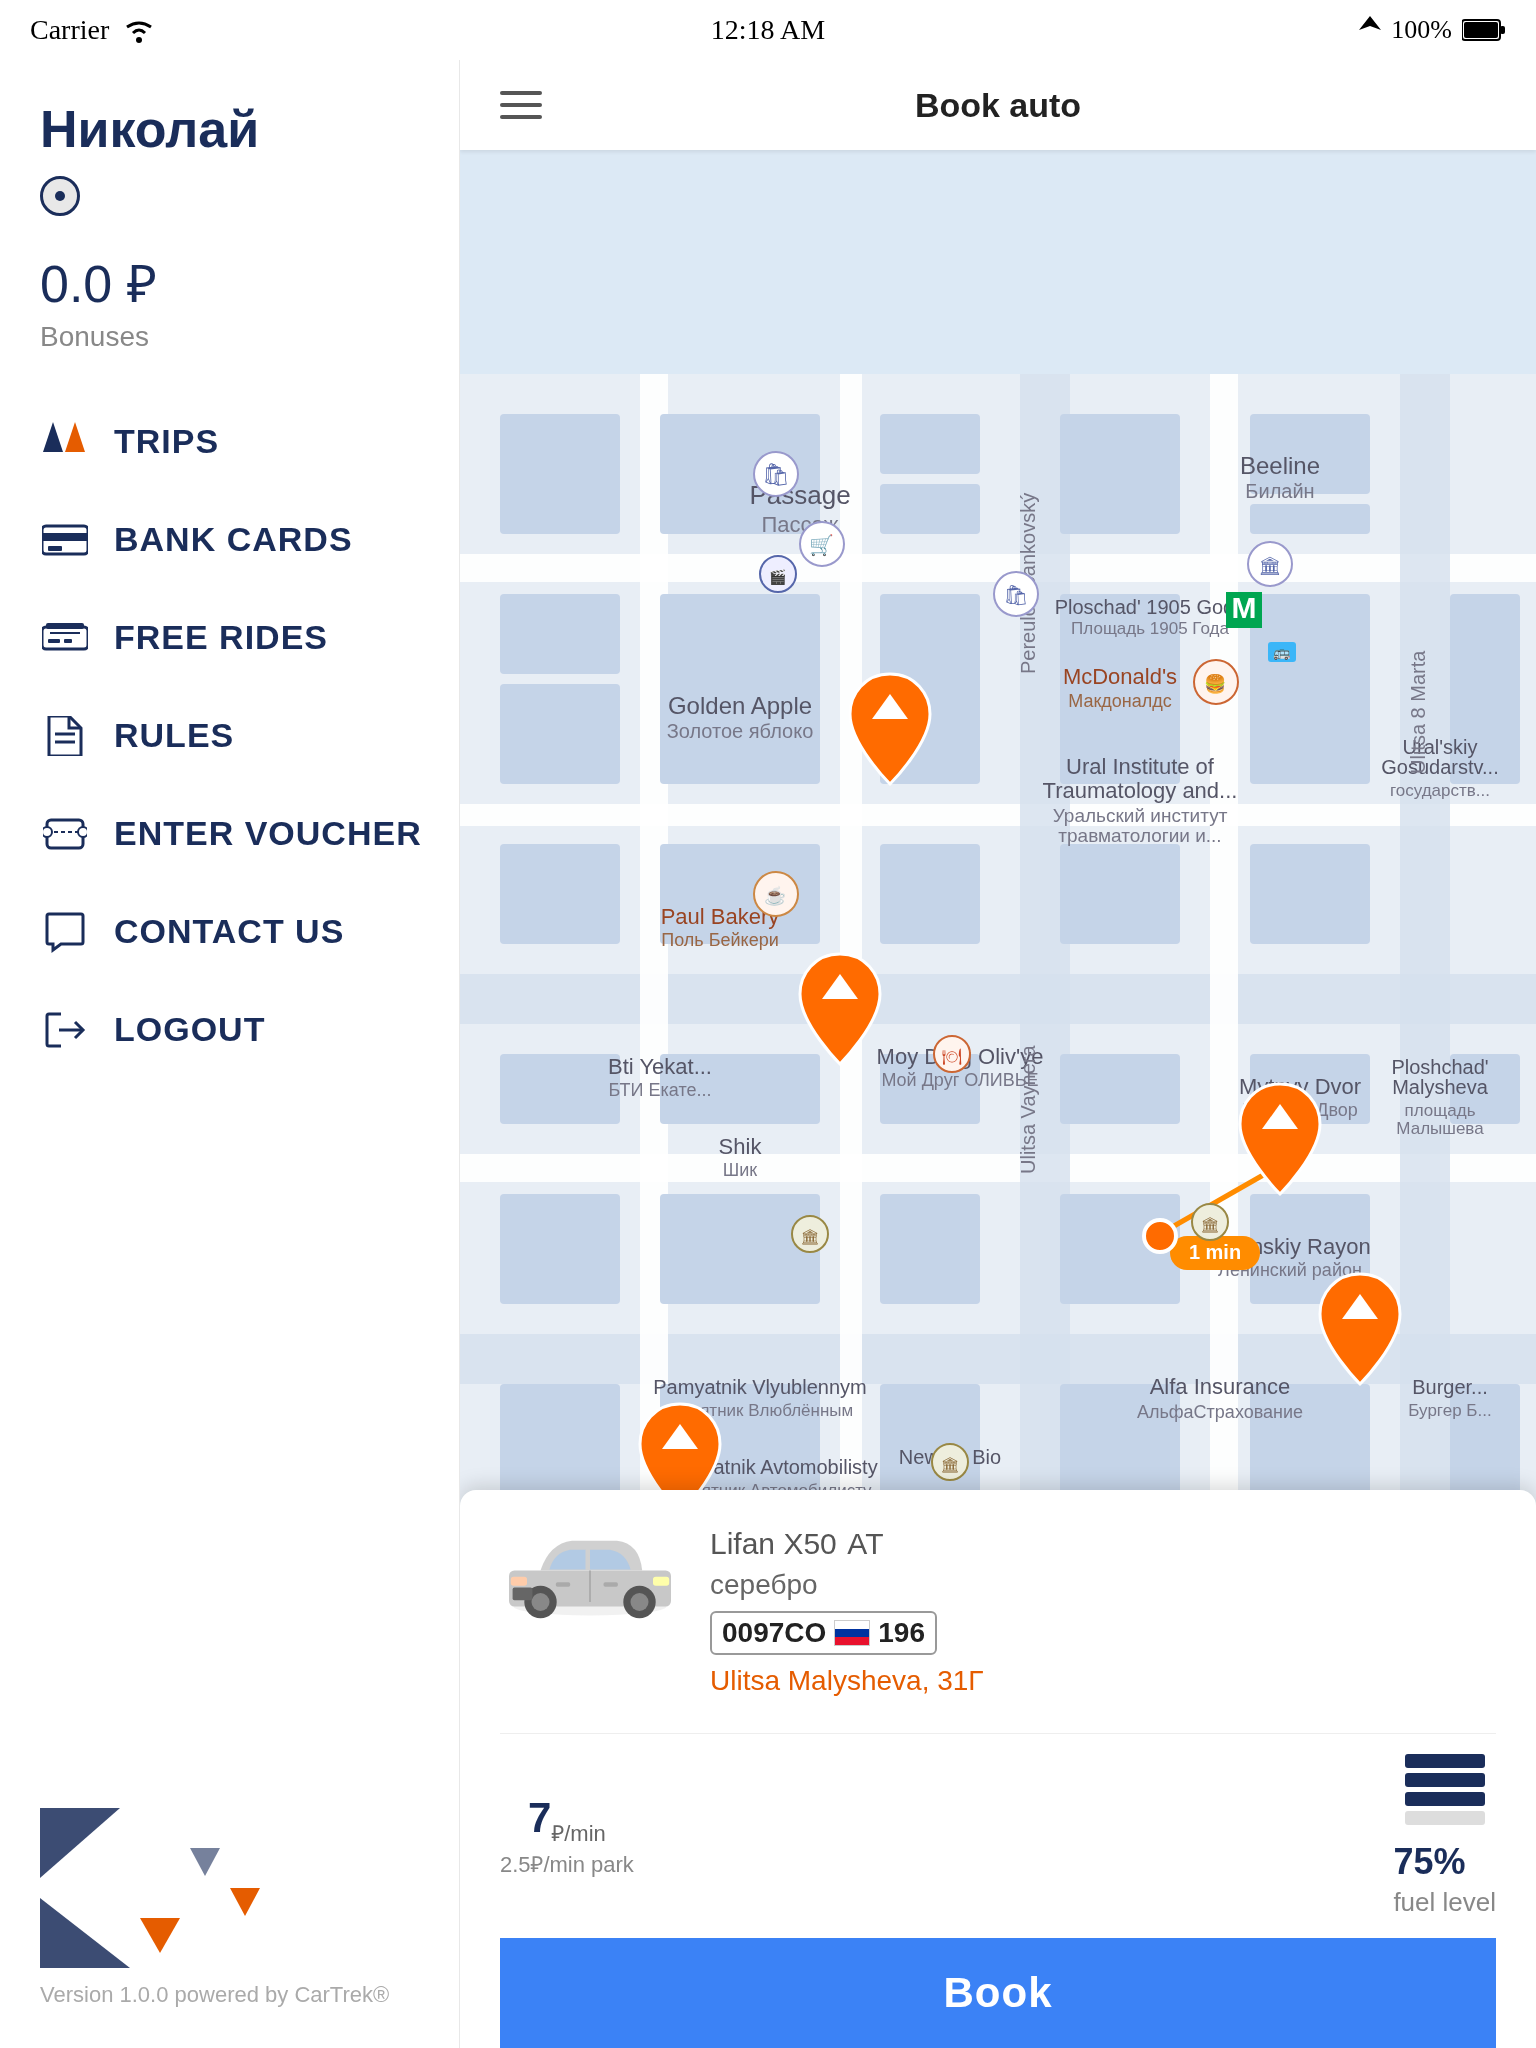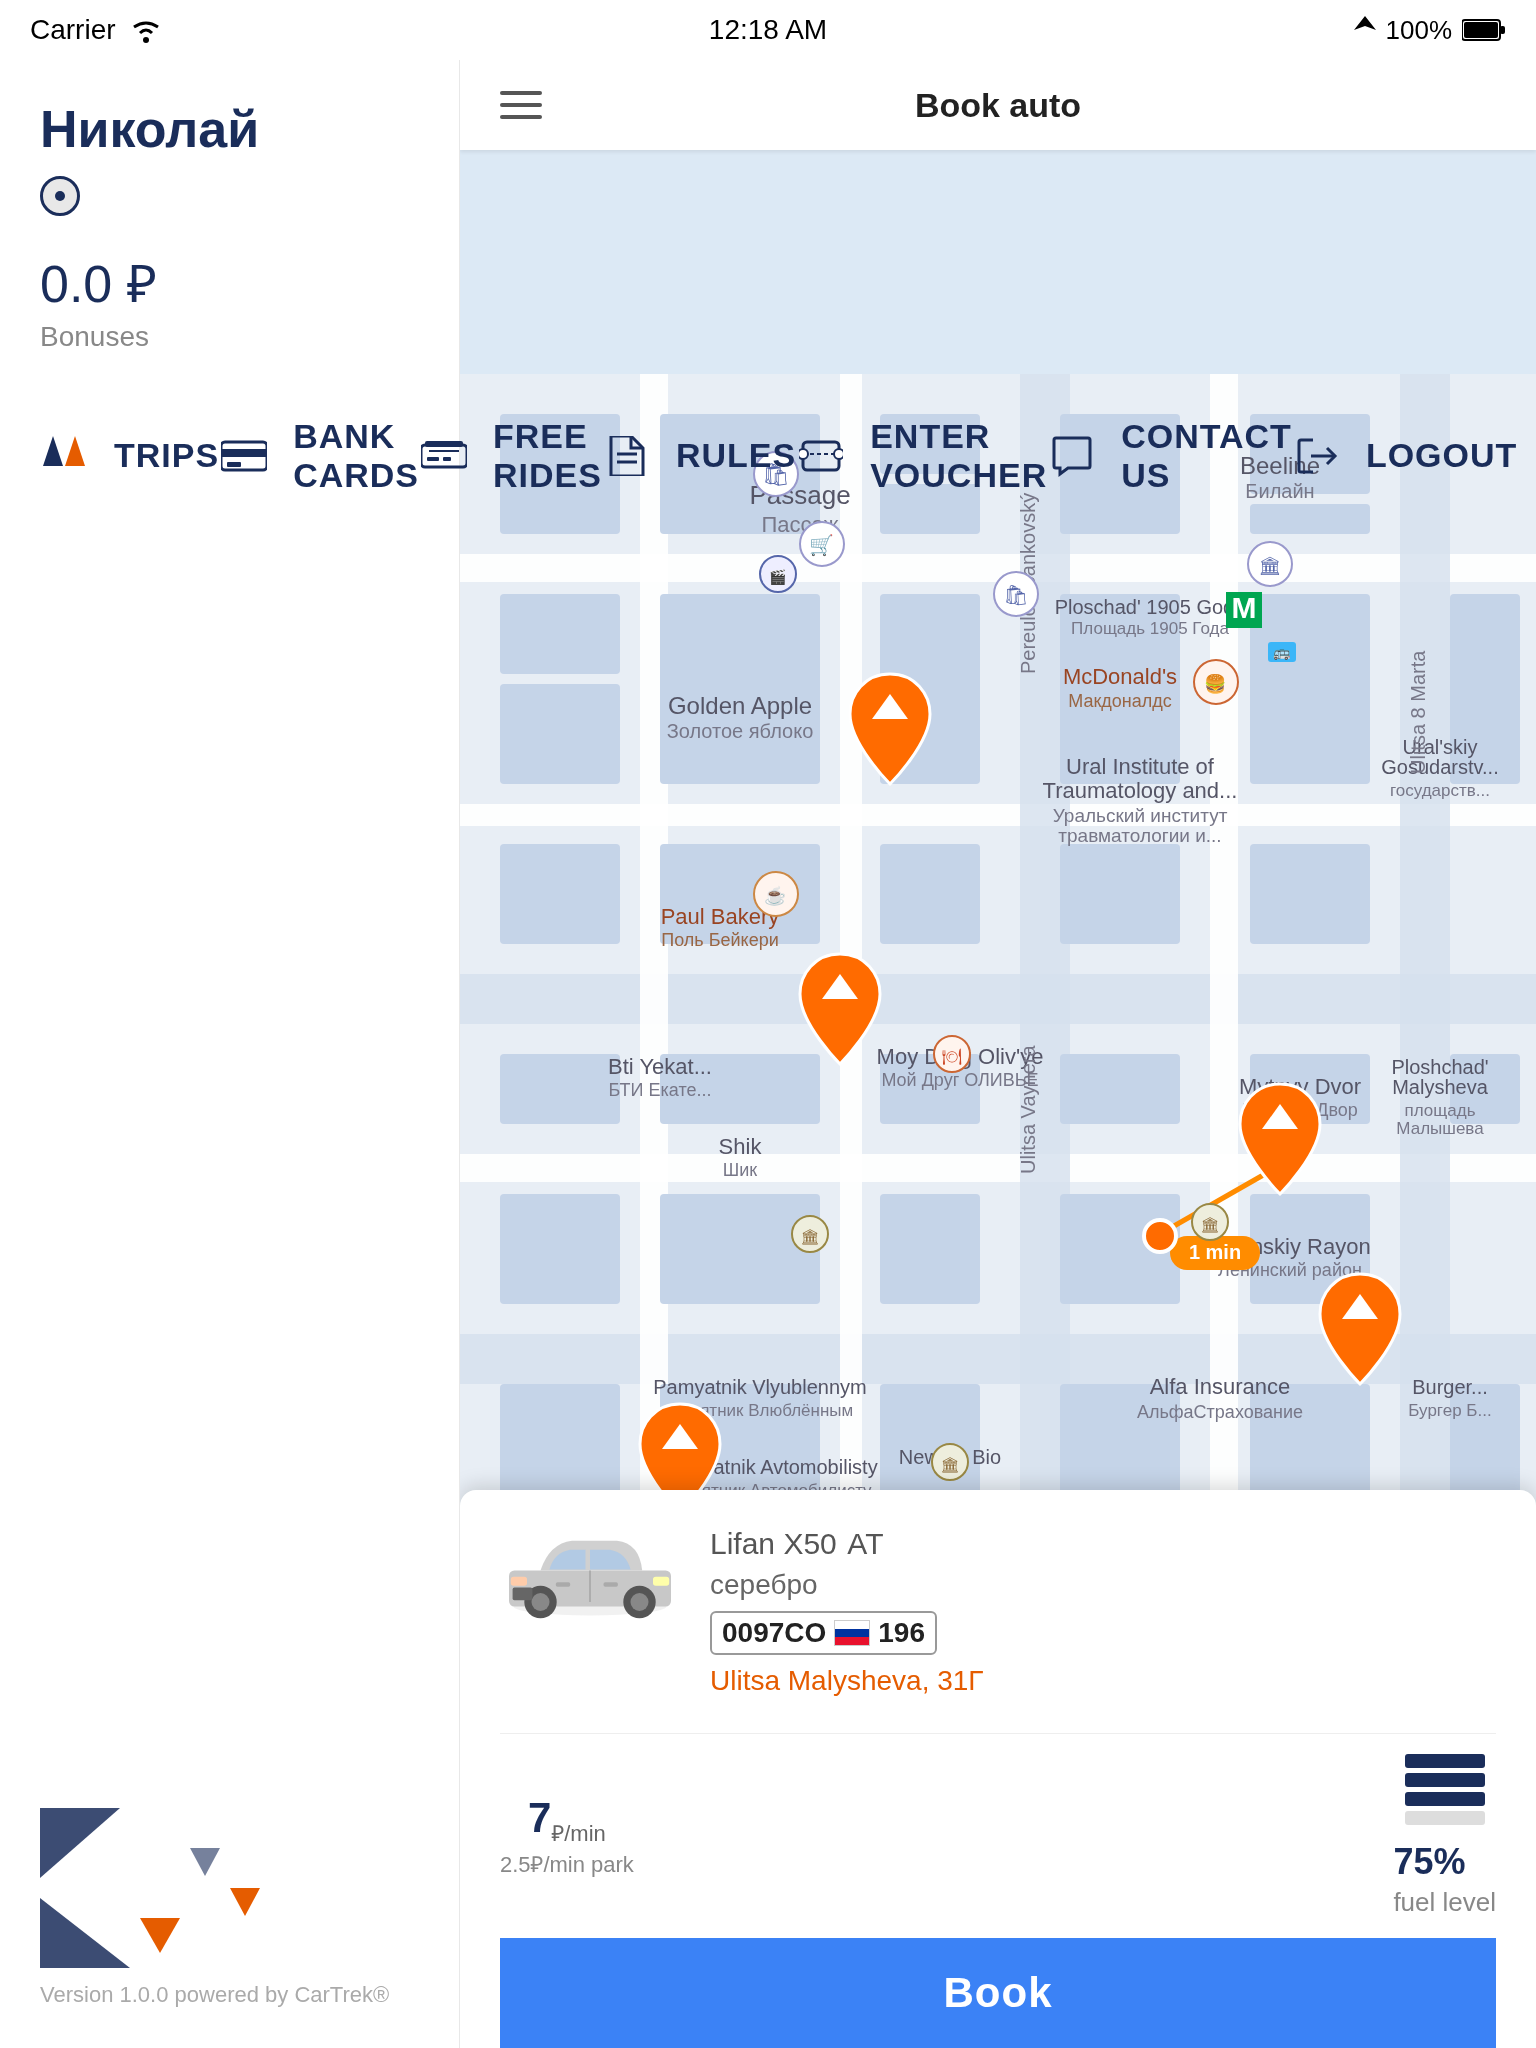--- a/index.html
+++ b/index.html
@@ -19,20 +19,21 @@
       top: 0; left: 0; right: 0;
       height: 60px;
       background: #fff;
       display: flex;
       align-items: center;
       justify-content: space-between;
       padding: 0 30px;
       z-index: 100;
       font-size: 28px;
       font-weight: 500;
+      font-family: Liberation Serif, serif;
     }
     .status-left { display: flex; align-items: center; gap: 12px; }
     .status-center { position: absolute; left: 50%; transform: translateX(-50%); font-size: 28px; font-weight: 500; }
     .status-right { display: flex; align-items: center; gap: 10px; font-size: 26px; }
 
     
     .sidebar {
       position: absolute;
       top: 60px; left: 0;
       width: 460px;
@@ -79,21 +80,21 @@
       margin-bottom: 4px;
     }
     .bonuses-label {
       font-size: 28px;
       color: #888;
       margin-bottom: 40px;
     }
 
     .nav-menu {
       display: flex;
-      flex-direction: row;
+      flex-direction: column;
       gap: 0;
     }
     .nav-item {
       display: flex;
       align-items: center;
       gap: 24px;
       padding: 24px 0;
       cursor: pointer;
       border-bottom: none;
     }

